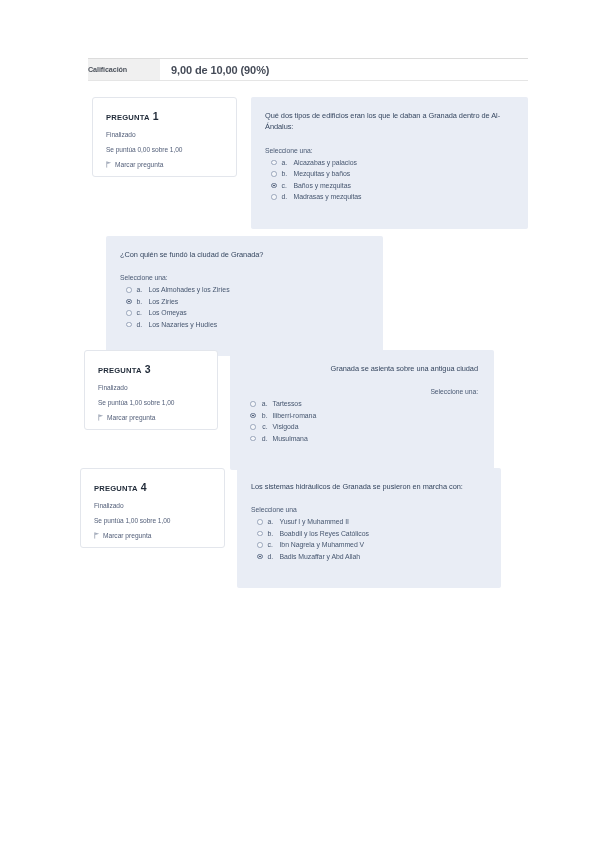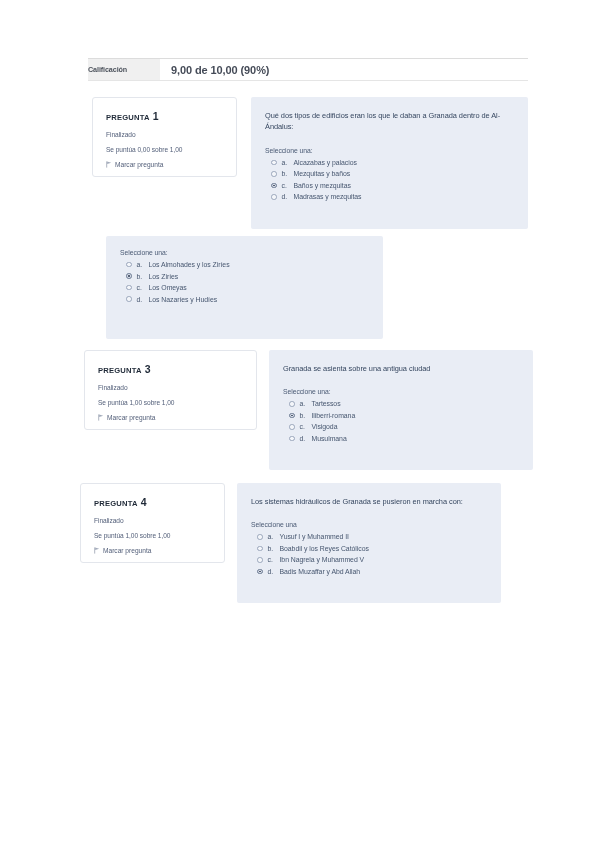--- a/index.html
+++ b/index.html
@@ -62,35 +62,35 @@
 
   
   .qblock {
     position: absolute;
     display: flex;
     align-items: flex-start;
   }
   .q1 { left: 92px;  top: 97px;  }
   .q2 { left: 92px;  top: 236px; }
   .q3 { left: 84px;  top: 350px; }
-  .q4 { left: 80px;  top: 468px; margin-top: 15px; }
+  .q4 { left: 80px;  top: 468px; }
 
   
   .qinfo {
     background: #ffffff;
     border: 1px solid #e3e6ec;
     border-radius: 3px;
     box-sizing: border-box;
     padding: 12px 11px 0 13px;
     font-size: 7px;
     color: #4b5563;
   }
   .q1 .qinfo { width: 145px; height: 80px; }
   .q2 .qinfo { width: 145px; height: 80px; }
-  .q3 .qinfo { width: 173px; height: 80px; }
+  .q3 .qinfo { width: 134px; height: 80px; }
   .q4 .qinfo { width: 145px; height: 80px; }
 
   .q-title {
     color: #1f2937;
     font-size: 7.6px;
     font-weight: bold;
     letter-spacing: 0.2px;
     margin-bottom: 9px;
     white-space: nowrap;
   }
@@ -129,21 +129,21 @@
   .qbody {
     background: #e9edf5;
     border-radius: 2px;
     box-sizing: border-box;
     padding: 13px 16px 24px 14px;
     margin-left: 14px;
     color: #3a4a63;
   }
   .q1 .qbody { width: 277px; min-height: 122px; }
   .q2 .qbody { width: 277px; min-height: 103px; }
-  .q3 .qbody { width: 264px; min-height: 100px; margin-left: 12px; }
+  .q3 .qbody { width: 264px; min-height: 100px; margin-left: 12px; text-align: right; }
   .q4 .qbody { width: 264px; min-height: 110px; margin-left: 12px; }
 
   .q-text {
     font-size: 7.4px;
     line-height: 1.55;
     color: #35465f;
     letter-spacing: -0.05px;
     margin-bottom: 14px;
     max-width: 252px;
   }
@@ -246,20 +246,21 @@
           <span class="radio"></span>
           <span class="opt-letter">d.</span>
           <span class="opt-text">Madrasas y mezquitas</span>
         </li>
       </ul>
     </div>
   </div>
 
   <div class="qblock q2">
     <div class="qbody">
+      <div class="q-text">¿Con quién se fundó la ciudad de Granada?</div>
       <div class="q-selecthint">Seleccione una:</div>
       <ul class="opt-list">
         <li class="opt">
           <span class="radio"></span>
           <span class="opt-letter">a.</span>
           <span class="opt-text">Los Almohades y los Ziríes</span>
         </li>
         <li class="opt">
           <span class="radio checked"></span>
           <span class="opt-letter">b.</span>

